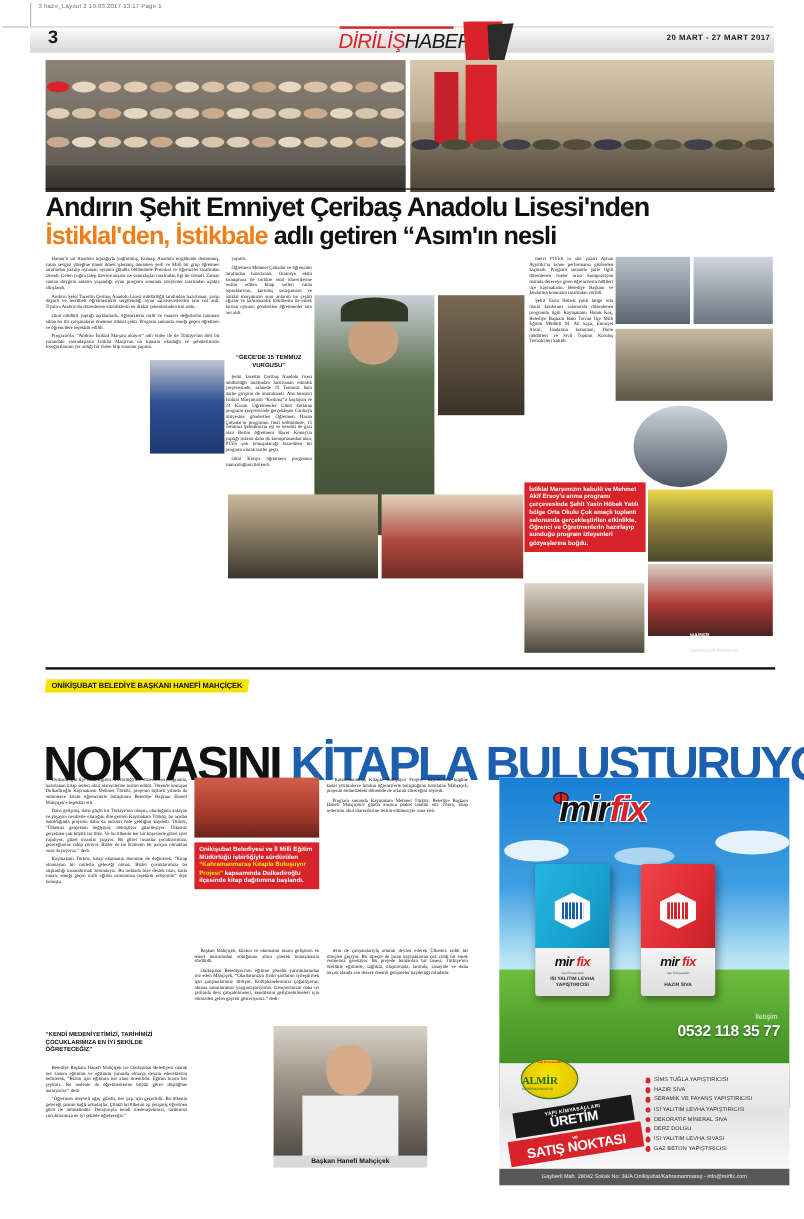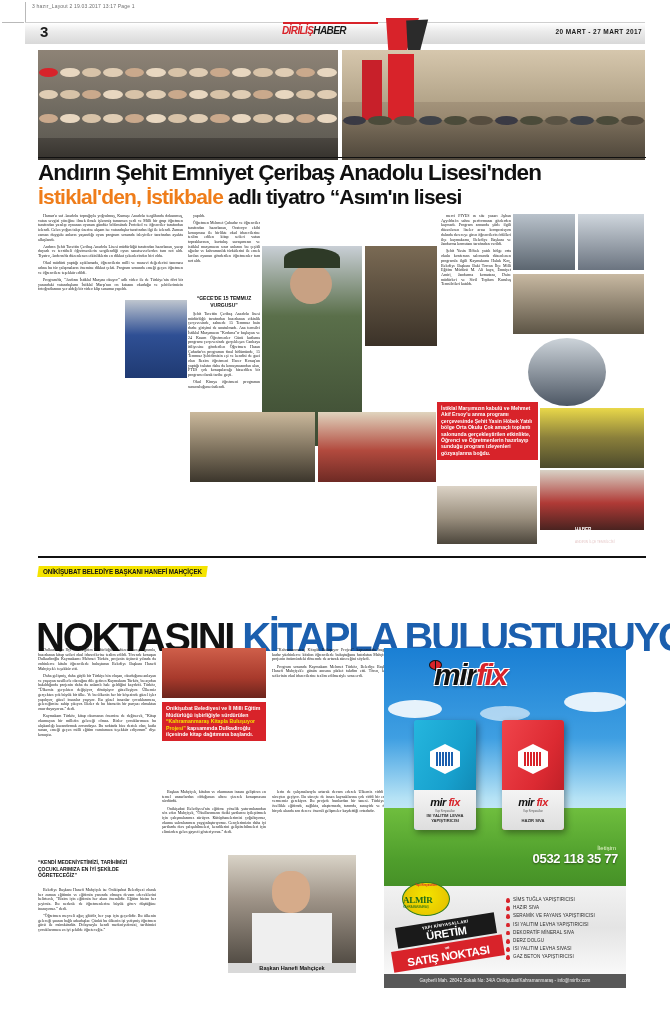--- a/index.html
+++ b/index.html
@@ -26,21 +26,21 @@
     border-top:1px solid #cfcfcf;
   }
   .pagenum {
     position:absolute; left:40px; top:23px;
     font-family:"Liberation Sans", sans-serif;
     font-size:15px; font-weight:bold; color:#1a1a1a;
   }
   .logo {
     position:absolute; left:282px; top:25px;
     font-family:"Liberation Sans", sans-serif;
-    font-size:10px; font-weight:bold; font-style:italic;
+    font-size:17px; font-weight:normal; font-style:italic;
     letter-spacing:-.6px; white-space:nowrap;
   }
   .logo .a { color:#d8232a; }
   .logo .b { color:#1a1a1a; }
   .logo-rule { position:absolute; left:283px; top:22px; width:95px; height:2px; background:#d8232a; }
   .dateline {
     position:absolute; right:28px; top:28px;
     font-family:"Liberation Sans", sans-serif;
     font-size:6.5px; font-weight:bold; color:#1a1a1a; letter-spacing:.4px;
   }
@@ -146,21 +146,21 @@
   .midcap {
     position:absolute; left:162px; top:702px; width:104px; padding:3px 4px;
     background:#d8232a; color:#fff;
     font-family:"Liberation Sans", sans-serif;
     font-size:5.2px; line-height:6.6px; font-weight:bold;
   }
   .midcap .hi { color:#f5e400; }
 
   
   #ad {
-    position:absolute; left:384px; top:648px; width:242px; height:340px;
+    position:absolute; left:416px; top:648px; width:242px; height:340px;
     overflow:hidden; background:#fff;
   }
   .ad-sky {
     position:absolute; left:0; top:0; width:242px; height:200px;
     background:linear-gradient(to bottom,#1a7fd4 0%,#3f9fe2 45%,#b5e2f5 75%,#e9f6fc 100%);
   }
   .cloud { position:absolute; background:#fff; border-radius:50%; opacity:.88; }
   .ad-grass {
     position:absolute; left:0; top:160px; width:242px; height:115px;
     background:linear-gradient(to bottom,#6fbe3e 0%,#4f9e2c 45%,#3a7d20 100%);
@@ -364,21 +364,21 @@
         <span style="background:#3f4248"></span>
         <span style="background:#4b4b3a"></span>
         <span style="background:#564d3f"></span>
       </div>
   </div>
 
   <div class="hl-wrap">
     <div class="hl-rule"></div>
     <div class="hl1">Andırın Şehit Emniyet Çeribaş Anadolu Lisesi'nden</div>
     <div class="hl2">
-      <span class="or">İstiklal'den, İstikbale</span><span> adlı tiyatro “Asım'ın lisesi</span>
+      <span class="or">İstiklal'den, İstikbale</span><span> adlı getiren “Asım'ın nesli</span>
     </div>
   </div>
 
   <div class="col" style="left:38px;top:214px;width:145px;height:325px;">
     <p>Hamur'u saf Anadolu toprağıyla yoğrulmuş, Kumaşı Anadolu tezgâhında dokunmuş, vatan sevgisi yüreğine ilmek ilmek işlenmiş tamamen yerli ve Milli bir grup öğretmen tarafından yazılıp oynanan oyunun gündüz bölümünde Protokol ve öğrenciler tarafından izlendi. Gelen yoğun talep üzerine akşam ise vatandaşlar tarafından ilgi ile izlendi. Zaman zaman duygulu anların yaşandığı oyun program sonunda izleyiciler tarafından ayakta alkışlandı.</p>
     <p>Andırın Şehit Tacettin Çeribaş Anadolu Lisesi müdürlüğü tarafından hazırlanan, yazıp duyarlı ve tecrübeli öğretmenlerin sergilendiği oyun sanatseverlerden tam not aldı. Tiyatro, Andırın'da düzenlenen etkinliklerin en dikkat çekenlerinden biri oldu.</p>
     <p>Okul müdürü yaptığı açıklamada, öğrencilerin milli ve manevi değerlerini tanıması adına bu tür çalışmaların önemine dikkat çekti. Program sonunda emeği geçen öğretmen ve öğrencilere teşekkür edildi.</p>
     <p>Program'da, “Andırın İstiklal Marşını okuyor” adlı video ile de Türkiye'nin dört bir yanındaki vatandaşların İstiklal Marşı'nın on kıtasını okuduğu ve şehitlerimizin fotoğraflarının yer aldığı bir video klip sunumu yapıldı.</p>
   </div>
 

